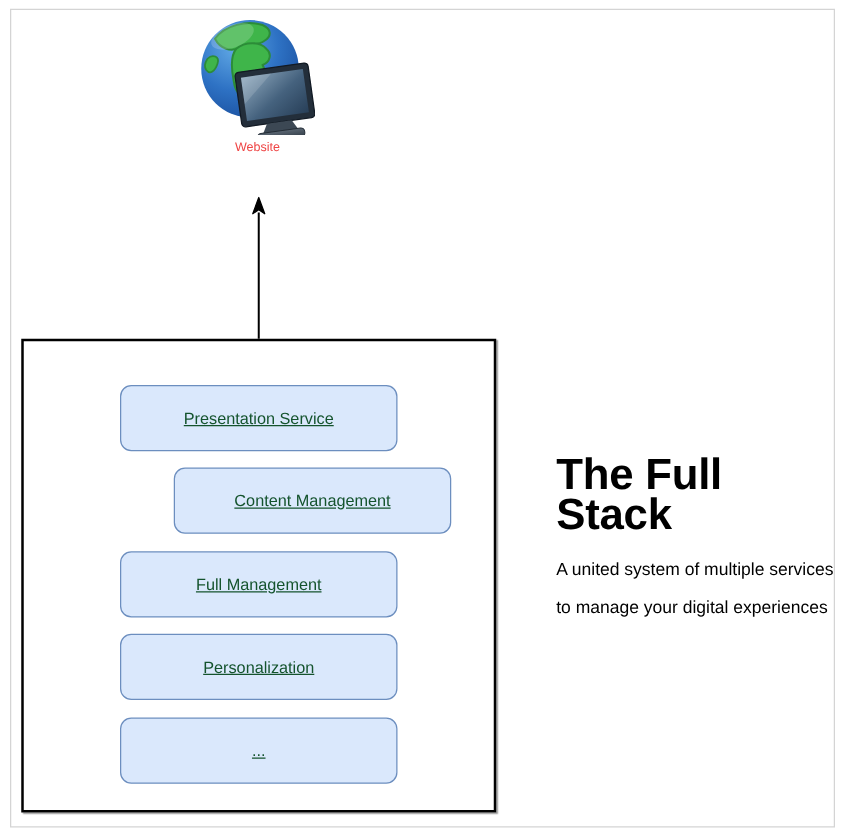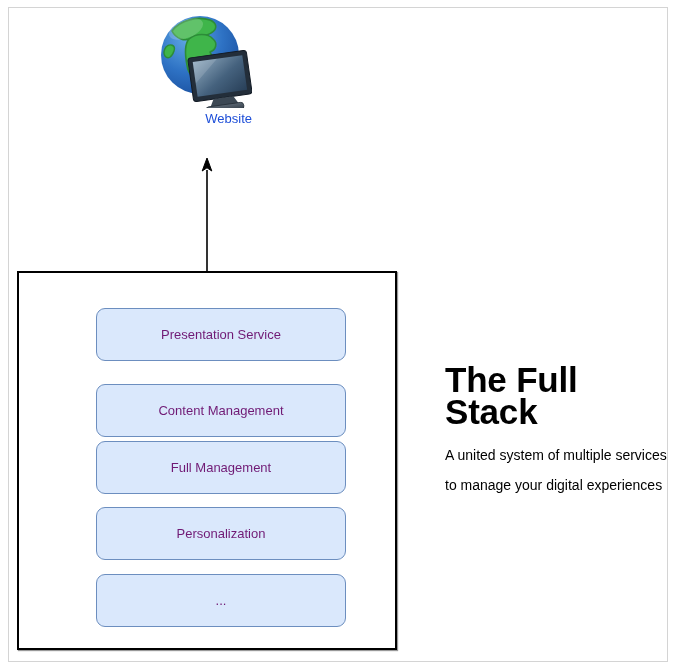--- a/index.html
+++ b/index.html
@@ -24,53 +24,53 @@
   }
   .website-node {
     position: absolute;
     left: 160px; top: 14px;
     width: 92px;
     text-align: center;
   }
   .website-icon { display: block; width: 92px; height: 94px; }
   .website-label {
     margin-top: 3px;
-    font-size: 13px;
+    font-size: 10px;
     line-height: 15px;
-    color: #1d4ed8;
-    text-align: right;
+    color: #ef4444;
   }
   .connector-arrow {
     position: absolute;
     left: 198px; top: 157px;
     width: 18px; height: 116px;
   }
   .stack-container {
     position: absolute;
     left: 17px; top: 271px;
     width: 380px; height: 379px;
     background: #ffffff;
     border: 2px solid #000000;
     box-shadow: 1px 1px 1px rgba(0,0,0,0.40);
   }
   .stack-box {
     position: absolute;
     left: 96px;
-    width: 250px; height: 53px;
+    width: 222px; height: 53px;
     background: #dae8fc;
     border: 1px solid #6c8ebf;
     border-radius: 9px;
     display: flex;
     align-items: center;
     justify-content: center;
     font-size: 13px;
-    color: #701a75;
+    color: #14532d;
+    text-decoration: underline;
   }
   .stack-box.b0 { top: 308px; }
-  .stack-box.b1 { top: 384px; }
+  .stack-box.b1 { top: 374px; margin-left: 43px; }
   .stack-box.b2 { top: 441px; }
   .stack-box.b3 { top: 507px; }
   .stack-box.b4 { top: 574px; }
   .description-block {
     position: absolute;
     left: 445px; top: 364px;
     width: 225px;
   }
   .description-title {
     font-size: 35px;

